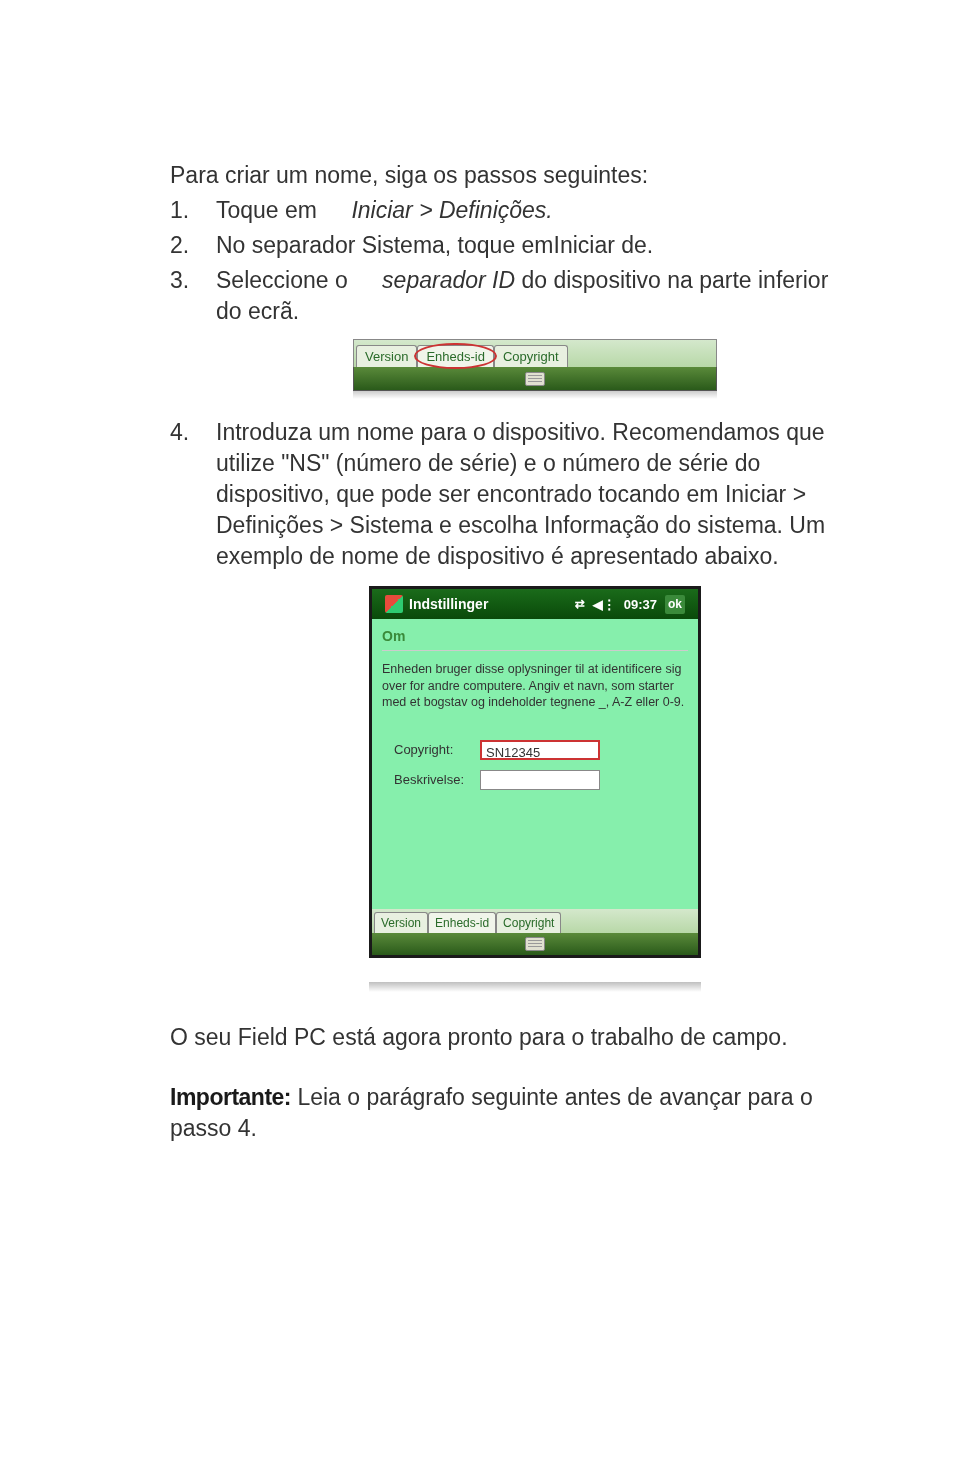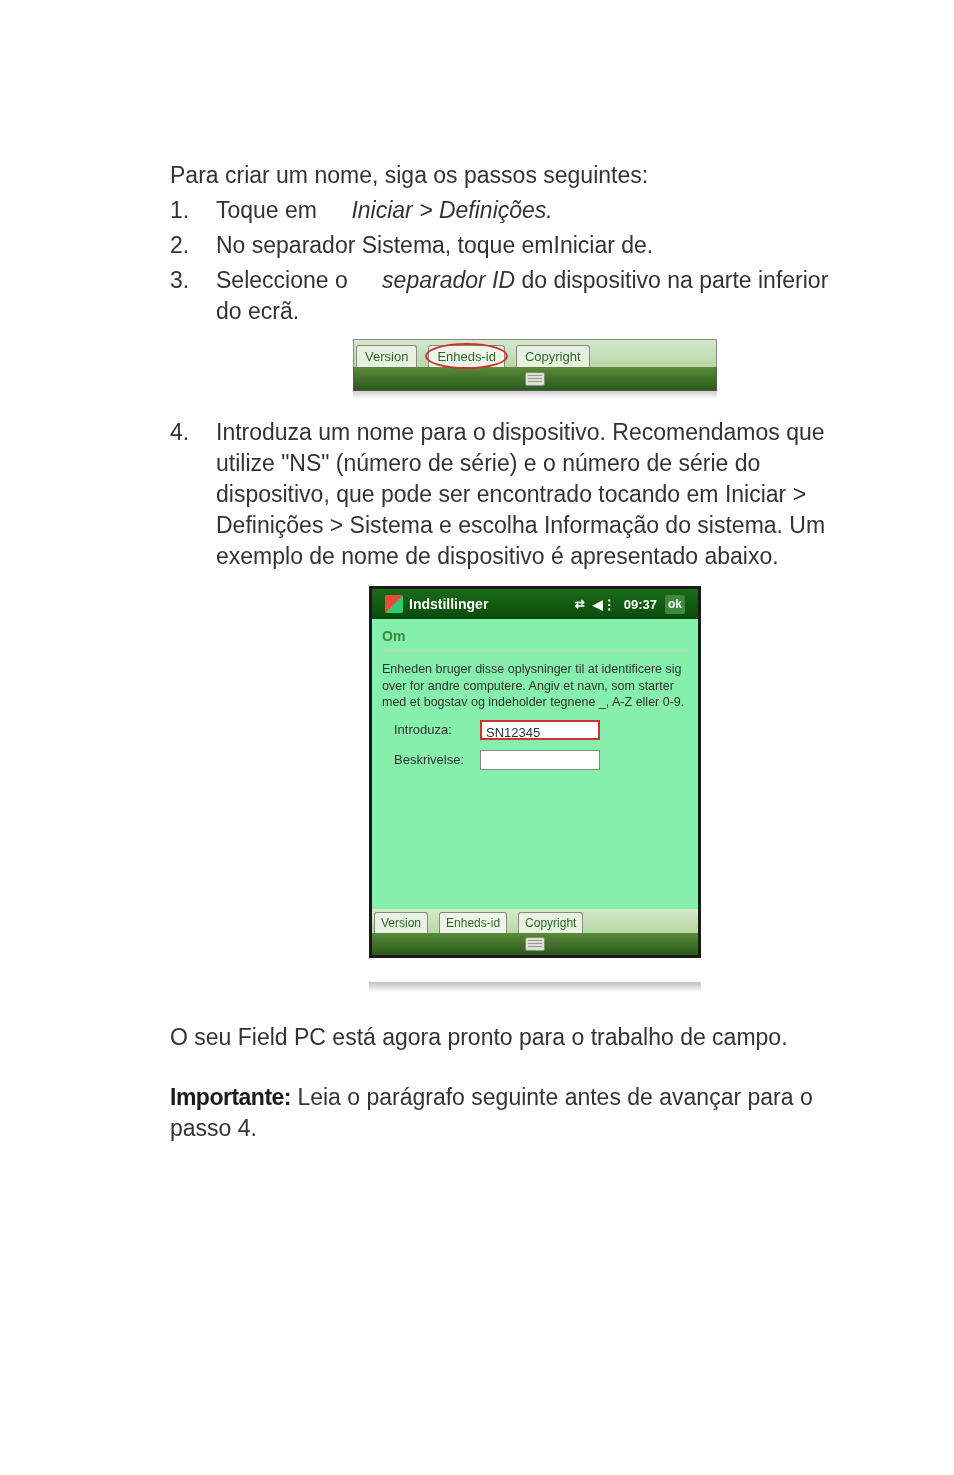--- a/index.html
+++ b/index.html
@@ -57,21 +57,21 @@
       border: 1px solid #888;
       border-bottom: none;
     }
     .tab {
       background: #e8f0e0;
       border: 1px solid #888;
       border-bottom: none;
       padding: 2px 8px;
       font-size: 13px;
       color: #2a6b2a;
-      margin-right: 11px;
+      margin-right: 0;
       border-top-left-radius: 3px;
       border-top-right-radius: 3px;
     }
     .tab.active {
       background: #f0f5ea;
     }
     .tab.circled {
       position: relative;
     }
     .tab.circled::after {
@@ -167,21 +167,21 @@
       font-size: 14px;
       font-weight: bold;
       border-bottom: 1px solid #ccc;
       padding-bottom: 4px;
       margin-bottom: 10px;
     }
     .desc-text {
       font-size: 12.5px;
       color: #333;
       line-height: 1.3;
-      margin-bottom: 10px;
+      margin-bottom: 30px;
     }
     .field-row {
       display: flex;
       align-items: center;
       margin-bottom: 10px;
       padding-left: 12px;
     }
     .field-label {
       font-size: 13px;
       width: 86px;
@@ -270,21 +270,21 @@
           <span class="signal-icon">⇄</span>
           <span class="speaker-icon">◀⋮</span>
           <span>09:37</span>
           <span class="ok-btn">ok</span>
         </div>
       </div>
       <div class="settings-body">
         <div class="section-label">Om</div>
         <div class="desc-text">Enheden bruger disse oplysninger til at identificere sig over for andre computere. Angiv et navn, som starter med et bogstav og indeholder tegnene _, A-Z eller 0-9.</div>
         <div class="field-row">
-          <span class="field-label">Introduza:</span>
+          <span class="field-label">Copyright:</span>
           <span class="field-input highlighted">SN12345</span>
         </div>
         <div class="field-row">
           <span class="field-label">Beskrivelse:</span>
           <span class="field-input"></span>
         </div>
       </div>
       <div class="settings-tabs">
         <div class="tab">Version</div>
         <div class="tab active">Enheds-id</div>

